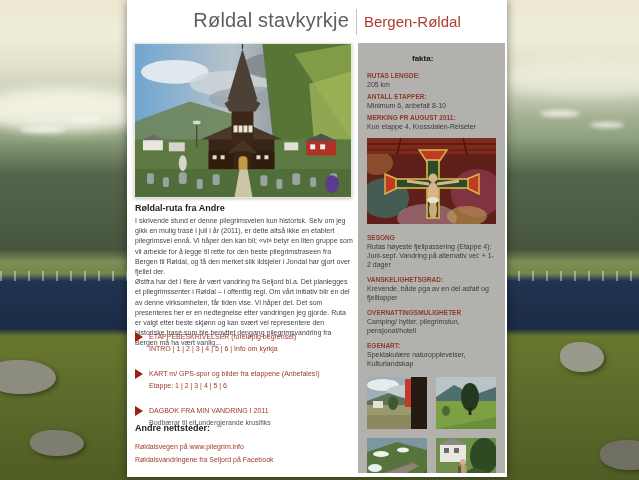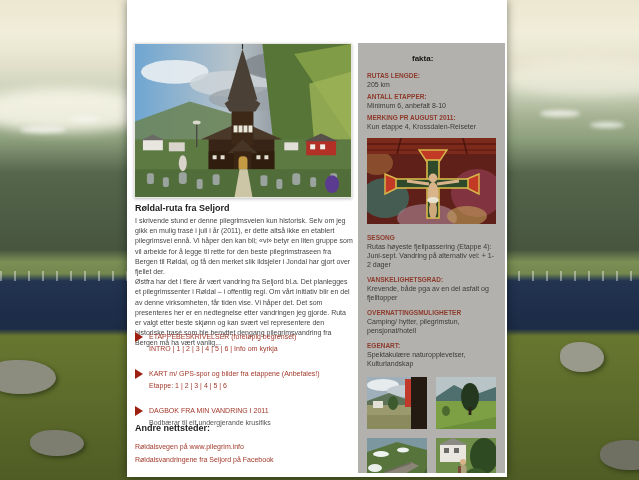--- a/index.html
+++ b/index.html
@@ -79,20 +79,25 @@
     <div class="bg-snow" style="left:70px;top:116px;width:30px;height:6px;"></div>
     <div class="bg-farmband"></div>
     <div class="bg-rock" style="left:-14px;top:360px;width:70px;height:34px;"></div>
     <div class="bg-rock" style="left:30px;top:430px;width:54px;height:26px;background:#7e7e70;"></div>
     <div class="bg-rock" style="left:560px;top:342px;width:44px;height:30px;background:#9a9a8c;"></div>
     <div class="bg-rock" style="left:600px;top:440px;width:60px;height:30px;background:#6f6f62;"></div>
   </div>
 
   <div class="panel">
 
+    <div class="hdr">
+      <h1 class="hdr-title">Røldal stavkyrkje</h1>
+      <div class="hdr-div"></div>
+      <h2 class="hdr-sub">Bergen-Røldal</h2>
+    </div>
 
     <div class="church">
       <svg viewBox="0 0 217 154" preserveAspectRatio="none">
         <defs>
           <linearGradient id="sky" x1="0" y1="0" x2="1" y2="0">
             <stop offset="0" stop-color="#6fa6d2"></stop>
               <stop offset="0.45" stop-color="#b7c3ca"></stop>
             <stop offset="0.7" stop-color="#8e959b"></stop>
               <stop offset="1" stop-color="#aeb9b4"></stop>
           </linearGradient>
@@ -149,21 +154,21 @@
           <rect x="158" y="130" width="8" height="12" rx="3"></rect>
           <rect x="176" y="134" width="6" height="10" rx="2"></rect>
           <rect x="196" y="130" width="7" height="11" rx="2"></rect>
         </g>
         <ellipse cx="198" cy="141" rx="7" ry="9" fill="#5b3b8f"></ellipse>
         <ellipse cx="48" cy="120" rx="4" ry="8" fill="#d8d4ca"></ellipse>
       </svg>
     </div>
 
     <div class="main">
-      <h3>Røldal-ruta fra Seljord</h3>
+      <h3>Røldal-ruta fra Andre</h3>
       <p>I skrivende stund er denne pilegrimsveien kun historisk. Selv om jeg gikk en mulig trasé i juli i år (2011), er dette altså ikke en etablert pilegrimsvei ennå. Vi håper den kan bli; «vi» betyr en liten gruppe som vil arbeide for å legge til rette for den beste pilegrimstraseen fra Bergen til Røldal, og få den merket slik ildsjeler i Jondal har gjort over fjellet der.</p>
       <p>Østfra har det i flere år vært vandring fra Seljord bl.a. Det planlegges et pilegrimssenter i Røldal – i offentlig regi. Om vårt initiativ blir en del av denne virksomheten, får tiden vise. Vi håper det. Det som presenteres her er en nedtegnelse etter vandringen jeg gjorde. Ruta er valgt etter beste skjønn og kan svært vel representere den historiske trasé som ble benyttet dengang pilegrimsvandring fra Bergen må ha vært vanlig...</p>
     </div>
 
     <div class="linkblocks">
       <div class="linkrow">
         <span class="tri"></span>
         <div class="lines">
           <a href="#">ETAPPEBESKRIVELSER (foreløpig begrenset)</a>
           <a href="#">INTRO | 1 | 2 | 3 | 4 | 5 | 6 | Info om kyrkja</a>

